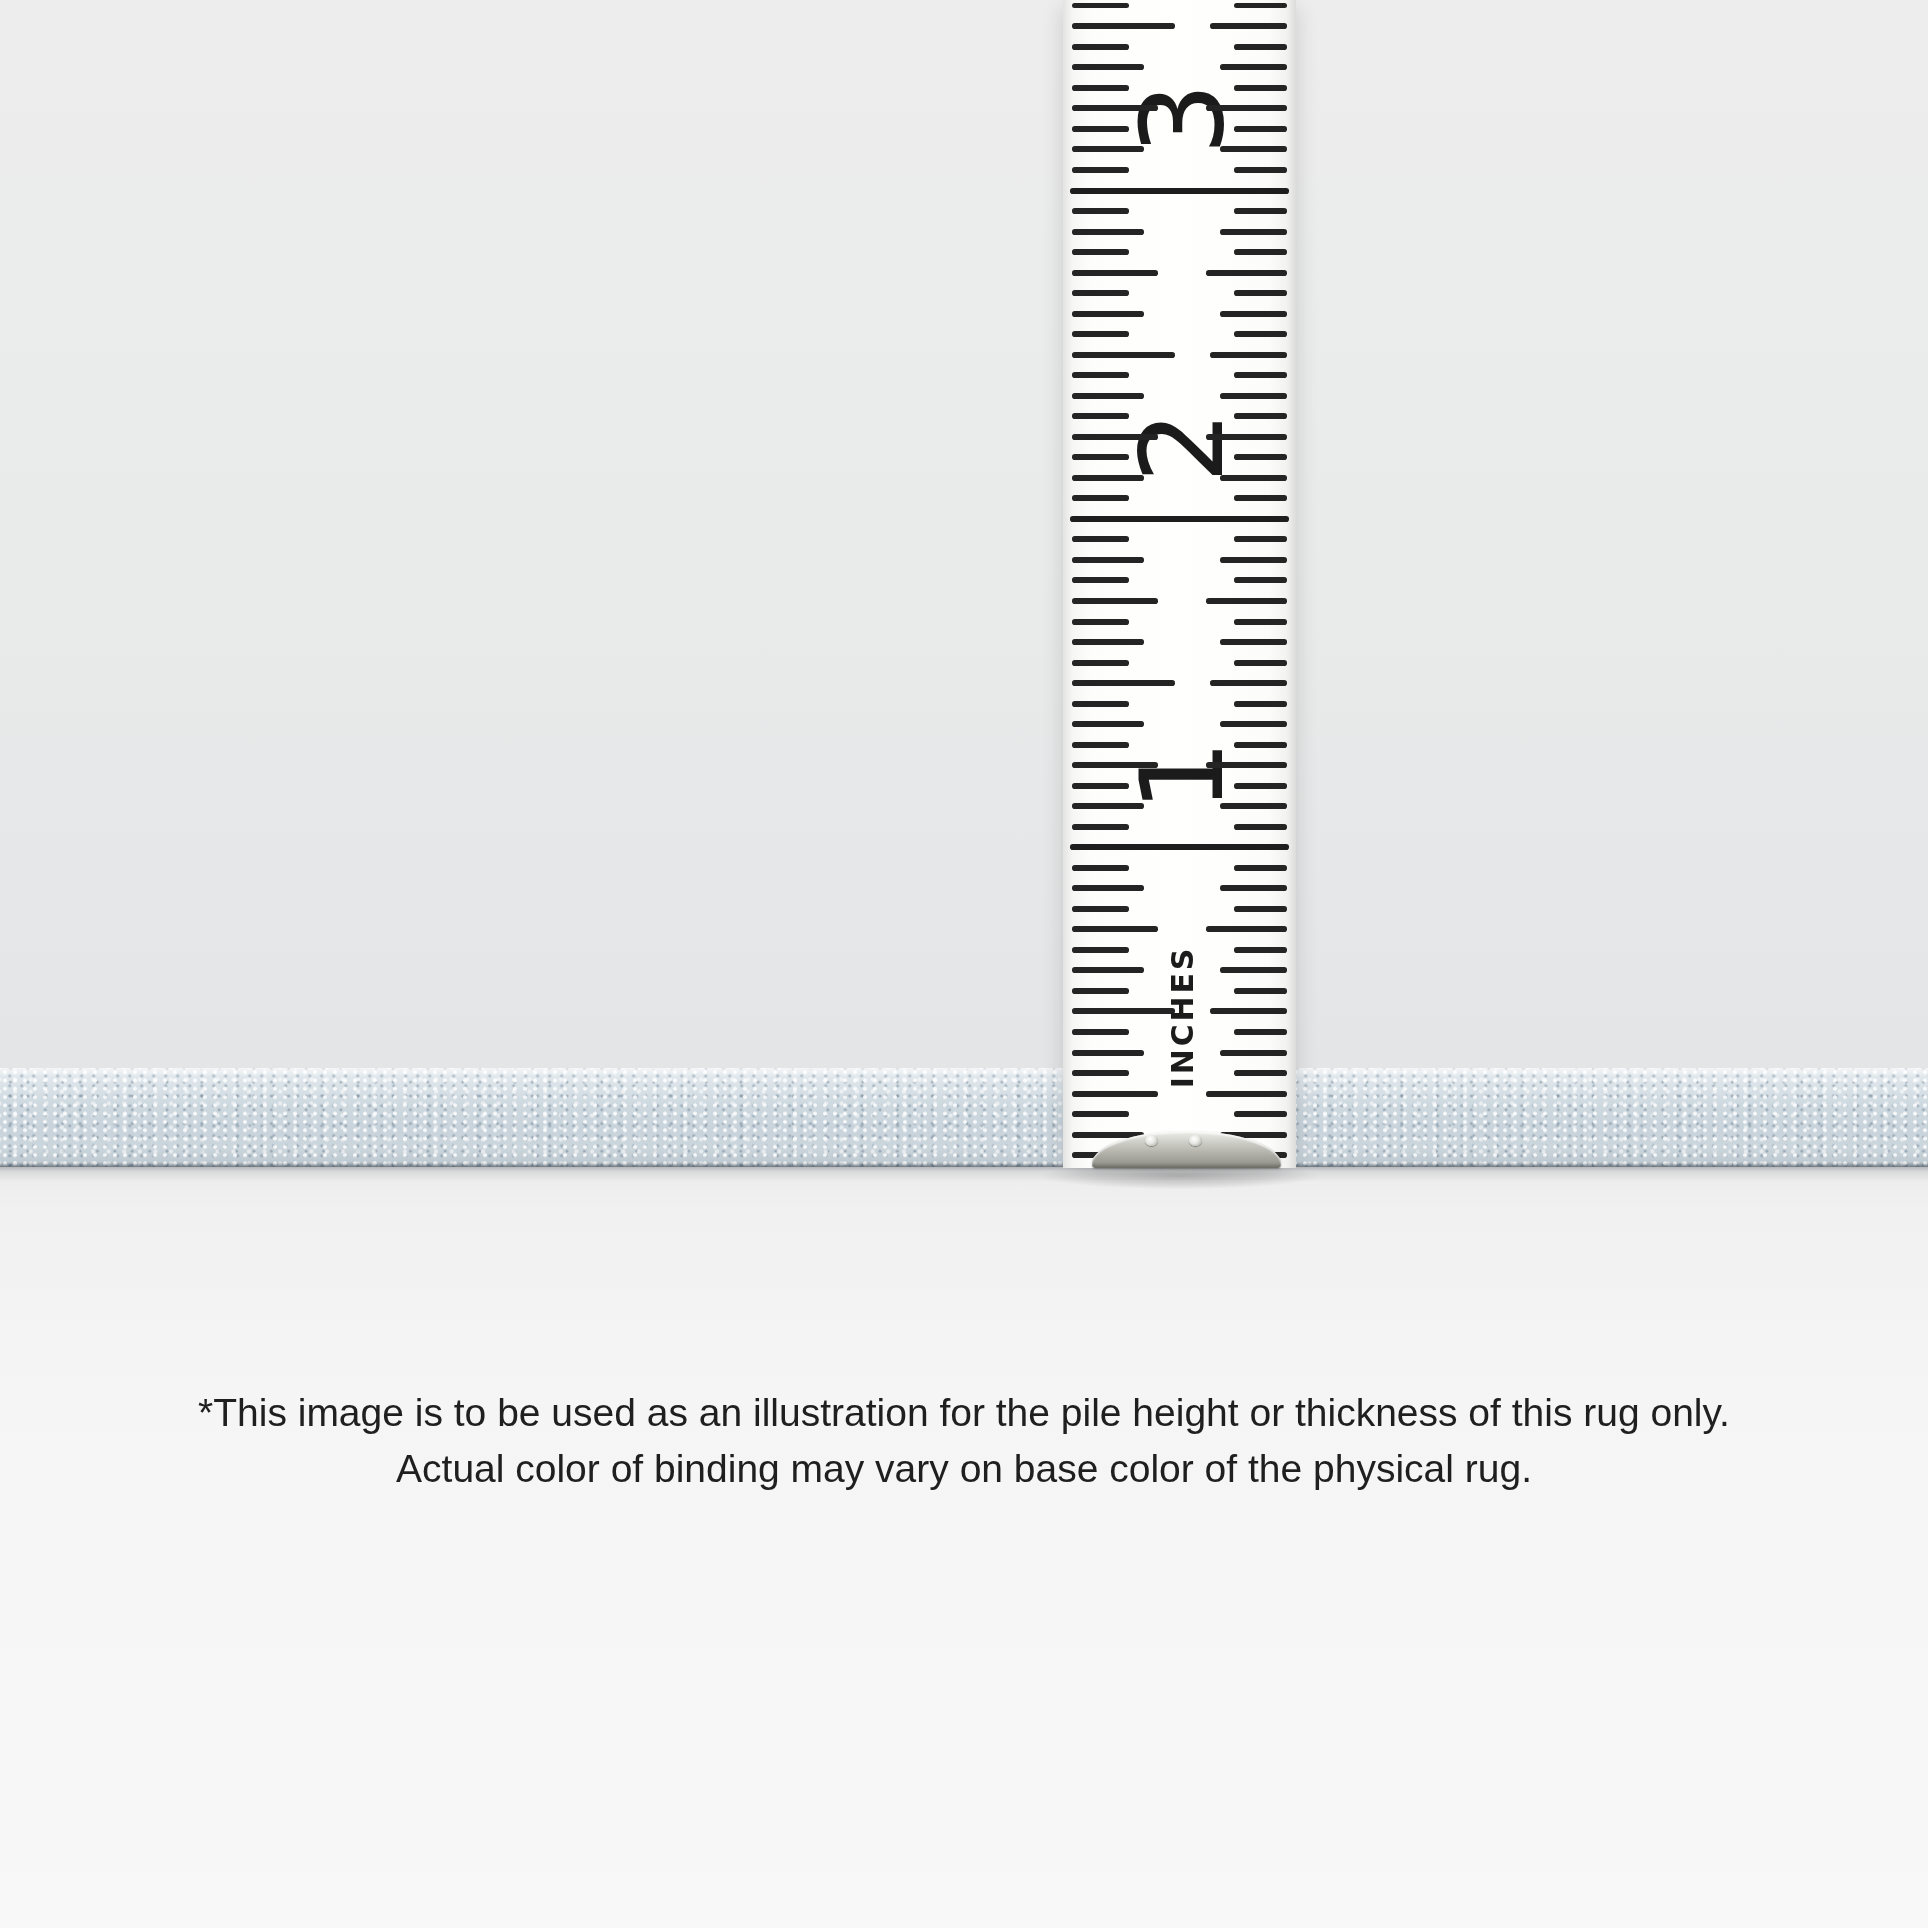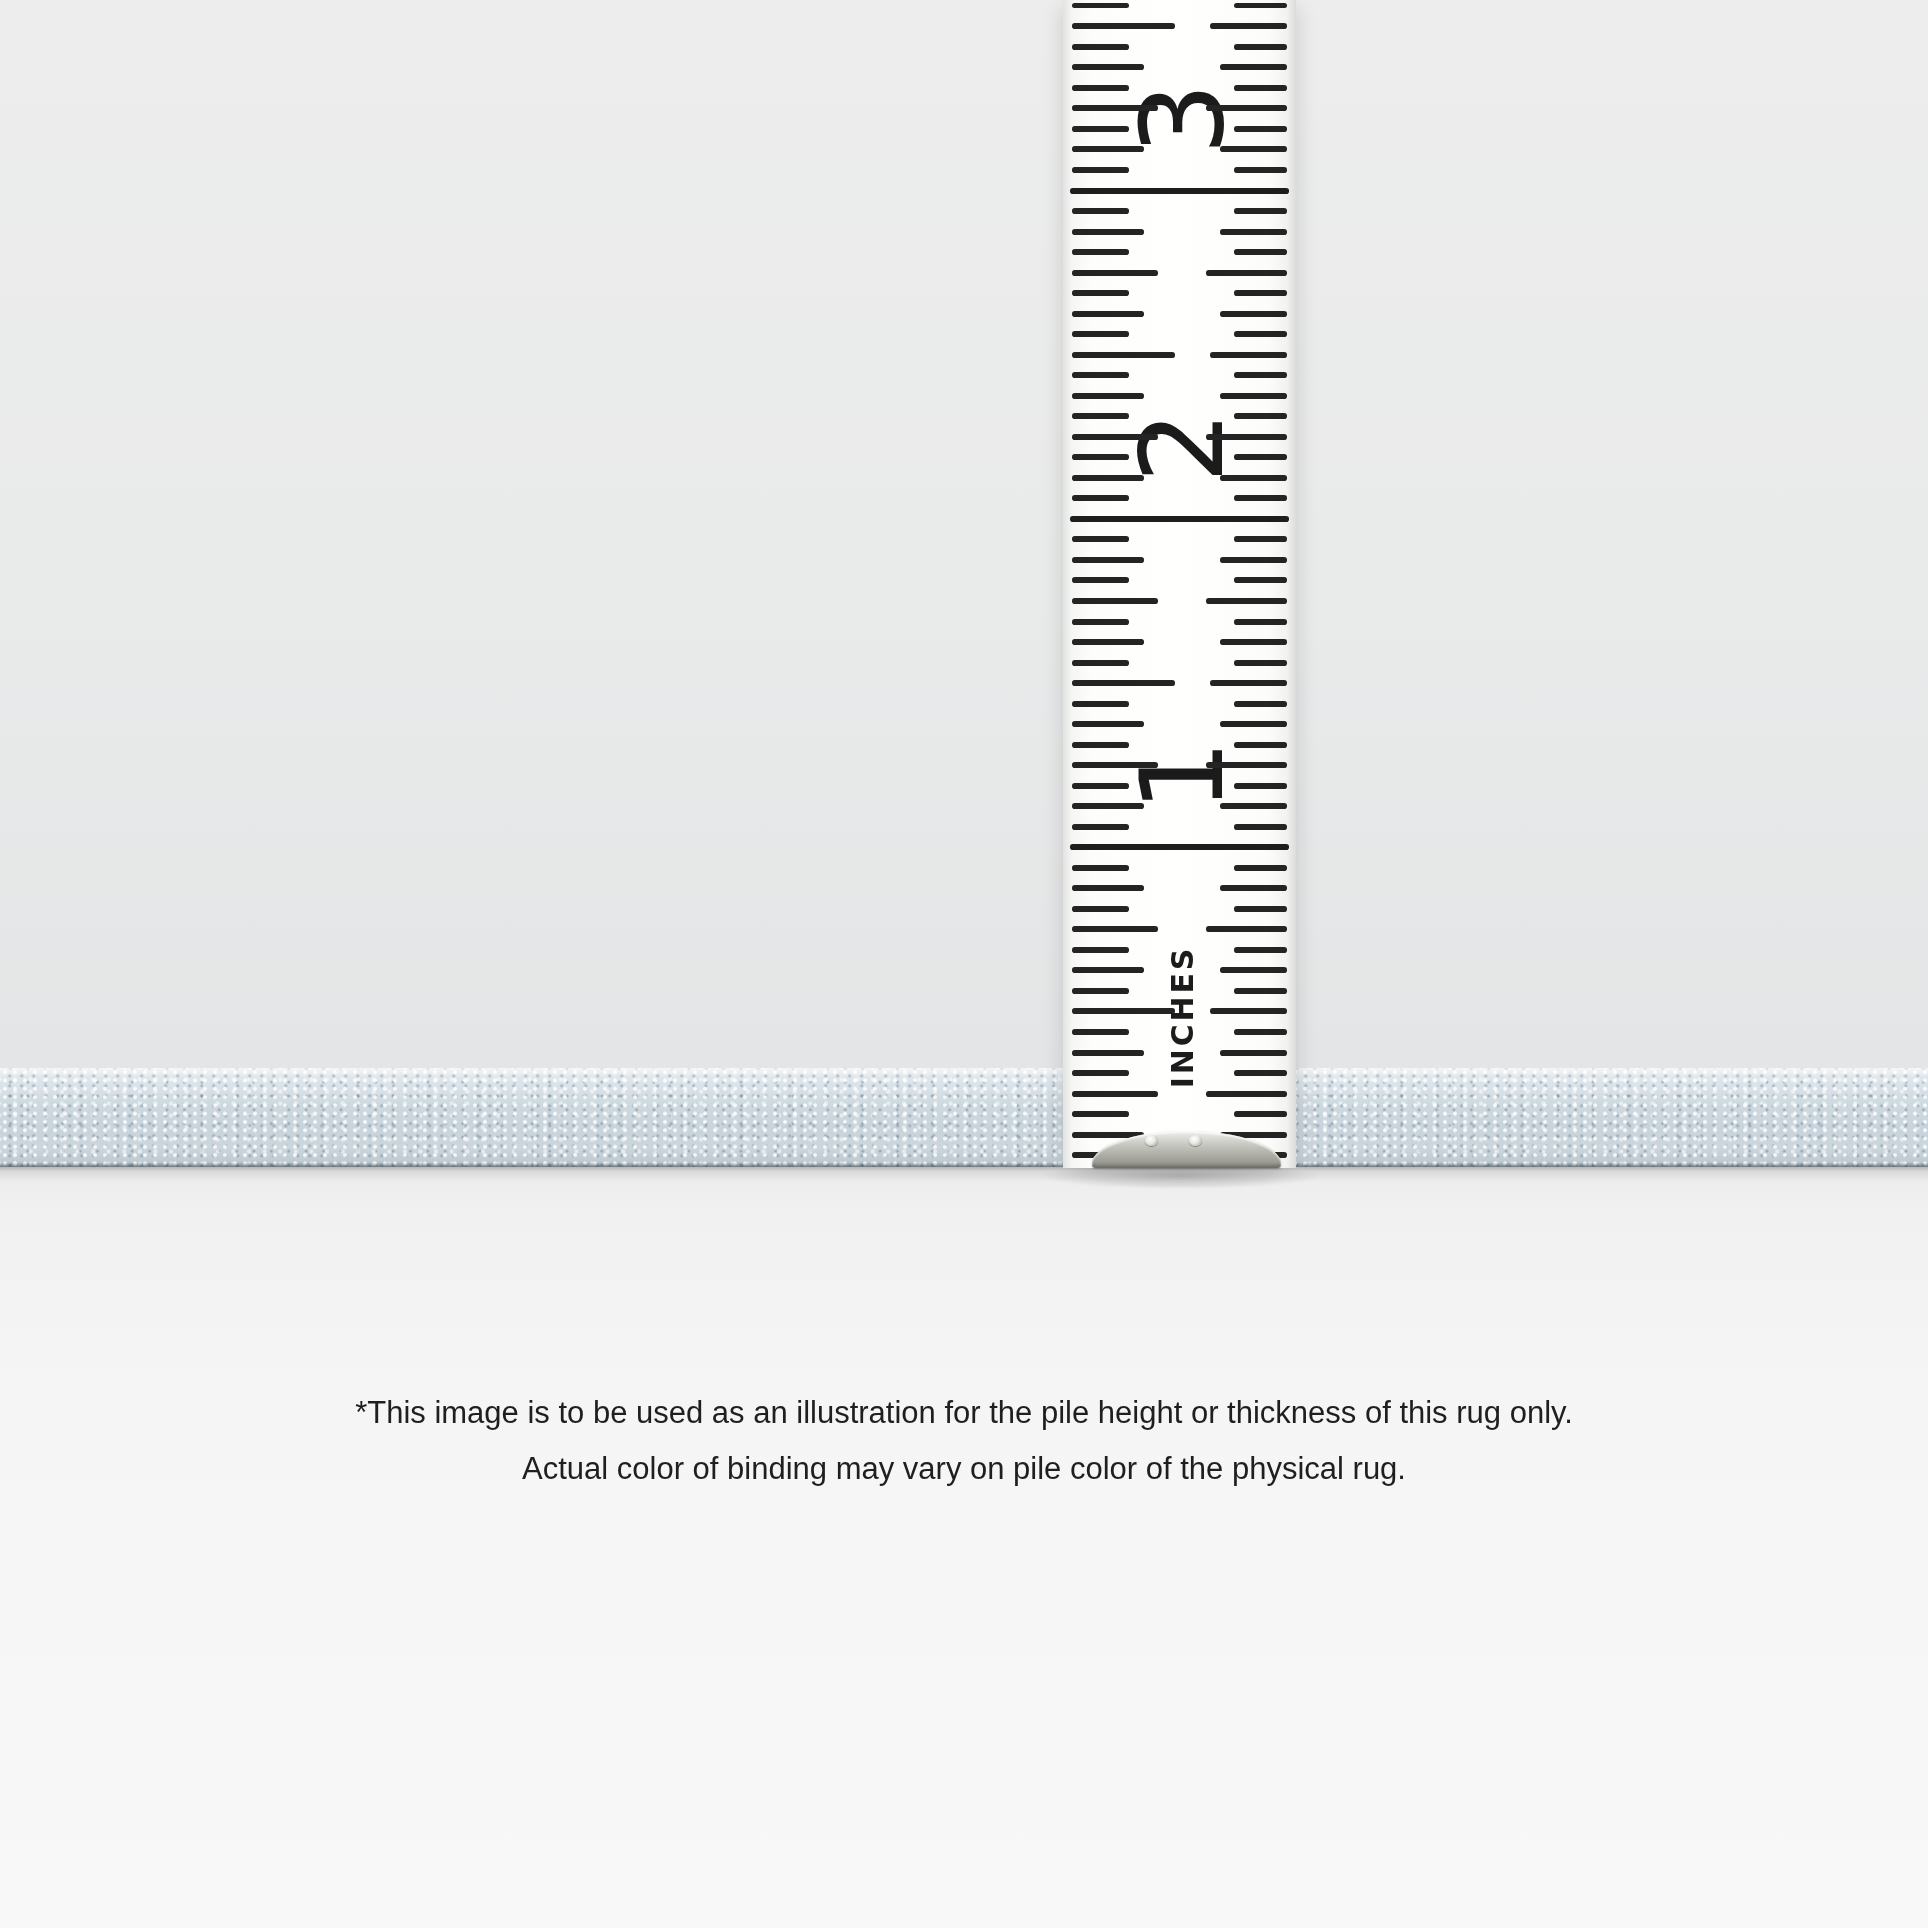--- a/index.html
+++ b/index.html
@@ -56,21 +56,21 @@
     border-radius:52% 52% 3.7px 3.7px / 92% 92% 3.7px 3.7px;
     box-shadow:inset 0 1.8px 1.8px rgba(255,255,255,.8),inset 0 -2.8px 3.7px rgba(0,0,0,.25),0 0.9px 1.8px rgba(0,0,0,.3);}
   .rivet{position:absolute;top:3.7px;width:13px;height:11px;border-radius:50%;
     background:radial-gradient(circle at 40% 35%,#ffffff 0%,#e6e6e2 45%,#9a9a92 100%);
     box-shadow:0 0.9px 0.9px rgba(0,0,0,.35);}
   .rivet.r1{left:53px;}
   .rivet.r2{left:97px;}
 
   
   .caption{position:absolute;left:0;top:1385px;width:1928px;text-align:center;
-    color:#1f1f1f;font-size:31px;line-height:56px;font-weight:500;}
+    color:#1f1f1f;font-size:39px;line-height:56px;font-weight:500;}
 </style>
 </head>
 <body>
 
 <div class="scene">
 
   <div class="bg-top"></div>
 
   <div class="floor"></div>
   <div class="floor-contact-shadow"></div>
@@ -197,17 +197,17 @@
       <div class="tick right" style="top: 2.8px; width: 53px;"></div>
       <div class="inches-label">INCHES</div>
       <div class="clip">
       <div class="rivet r1"></div>
       <div class="rivet r2"></div>
     </div>
     </div>
 
   <div class="caption">
     <div>*This image is to be used as an illustration for the pile height or thickness of this rug only.</div>
-    <div>Actual color of binding may vary on pile color of the physical rug.</div>
+    <div>Actual color of binding may vary on base color of the physical rug.</div>
   </div>
 
 </div>
 
 
 </body></html>

